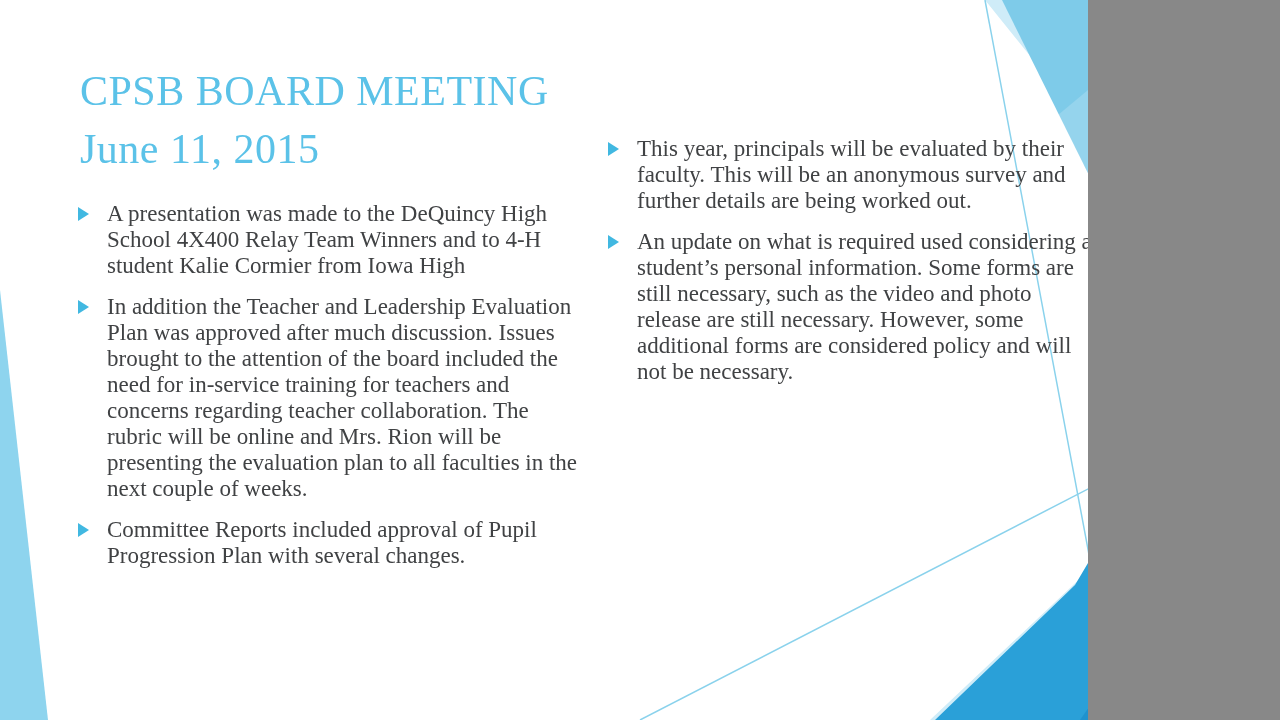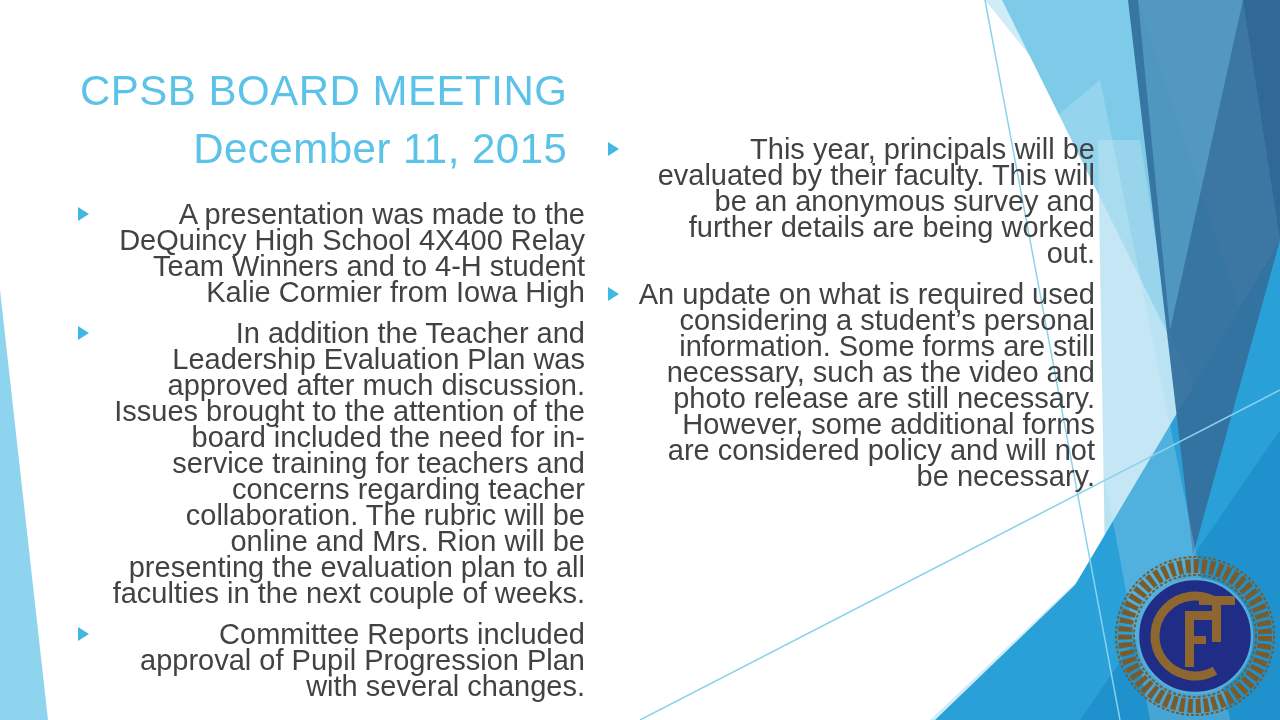--- a/index.html
+++ b/index.html
@@ -1,37 +1,37 @@
 <!DOCTYPE html>
 <html><head>
 <meta charset="utf-8">
 <style>
   html,body{margin:0;padding:0;background:#888;}
   .slide{
-    position:relative;width:1280px;height:720px;overflow:hidden;
-    background:#ffffff;font-family:Liberation Sans, sans-serif;text-align:right;
+    position:relative;width:1088px;height:720px;overflow:hidden;
+    background:#ffffff;font-family:Liberation Serif, serif;
   }
   .bg{position:absolute;inset:0;width:1280px;height:720px;}
   .title{
     position:absolute;left:80px;top:62px;color:#5bc2e8;
     font-size:42px;line-height:58px;font-weight:400;letter-spacing:0.5px;
   }
   .title span{display:block;}
   .col{position:absolute;}
   .col-left{left:78px;top:201px;width:512px;}
   .col-right{left:608px;top:136px;width:500px;}
   ul.bullets{list-style:none;margin:0;padding:0;}
   ul.bullets li{display:flex;align-items:flex-start;margin:0 0 15px 0;}
   .tri{
     flex:none;width:0;height:0;margin:6px 18px 0 0;
     border-top:7px solid transparent;border-bottom:7px solid transparent;
     border-left:11px solid #41b8e1;
   }
   .btxt{
-    flex:1;color:#404244;font-size:29px;line-height:26px;font-weight:400;
+    flex:1;color:#404244;font-size:23px;line-height:26px;font-weight:400;
   }
   .col-left .btxt{max-width:478px;}
   .col-right .btxt{max-width:458px;}
   .logo{position:absolute;left:1112px;top:553px;width:166px;height:167px;}
   .sr-only{
     position:absolute;width:1px;height:1px;overflow:hidden;
     clip:rect(0 0 0 0);white-space:nowrap;
   }
 </style>
 </head>
@@ -60,21 +60,21 @@
     <polygon points="1138,0 1243,0 1170,330" fill="#6ec2e4" opacity="0.45"></polygon>
 
     <polygon points="1040,130 1100,80 1230,720 1150,720" fill="#ffffff" opacity="0.18"></polygon>
 
     <line x1="985" y1="0" x2="1120" y2="720" stroke="#8ad2ec" stroke-width="1.5"></line>
     <line x1="640" y1="720" x2="1280" y2="390" stroke="#8ad2ec" stroke-width="1.5"></line>
   </svg>
 
   <div class="title">
     <span>CPSB BOARD MEETING</span>
-    <span>December 11, 2015</span>
+    <span>June 11, 2015</span>
   </div>
 
   <div class="col col-left">
     <ul class="bullets">
       <li>
         <span class="tri"></span>
         <span class="btxt">A presentation was made to the DeQuincy High School 4X400 Relay Team Winners and to 4-H student Kalie Cormier from Iowa High</span>
       </li>
       <li>
         <span class="tri"></span>

